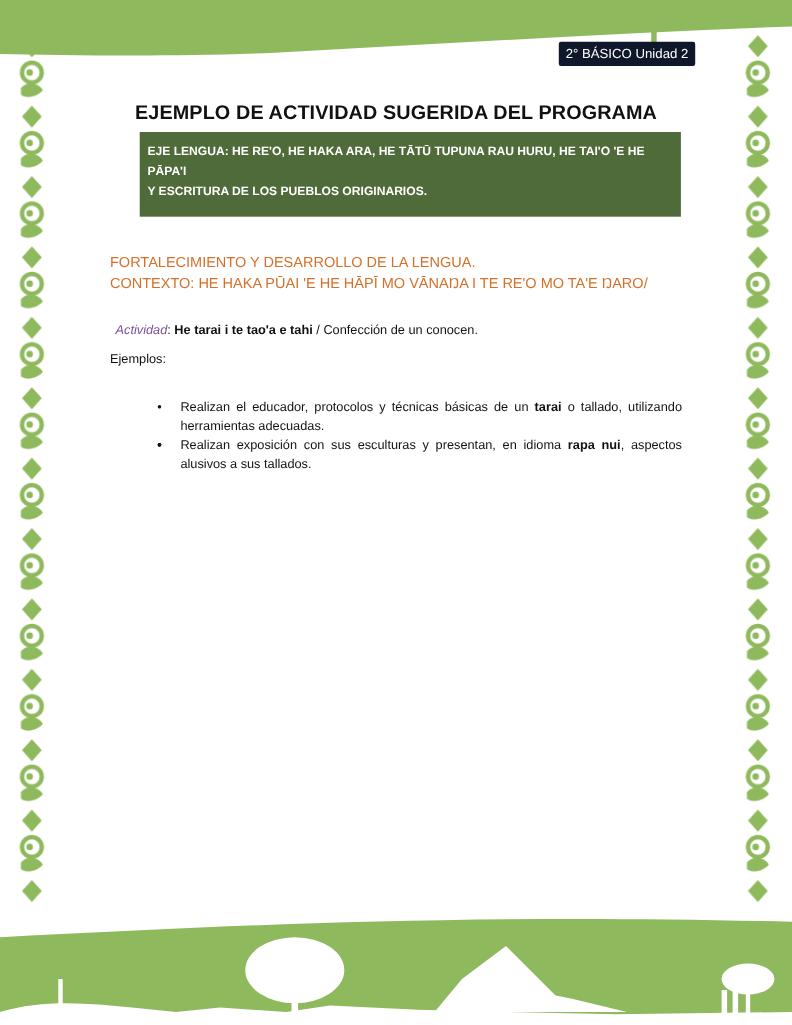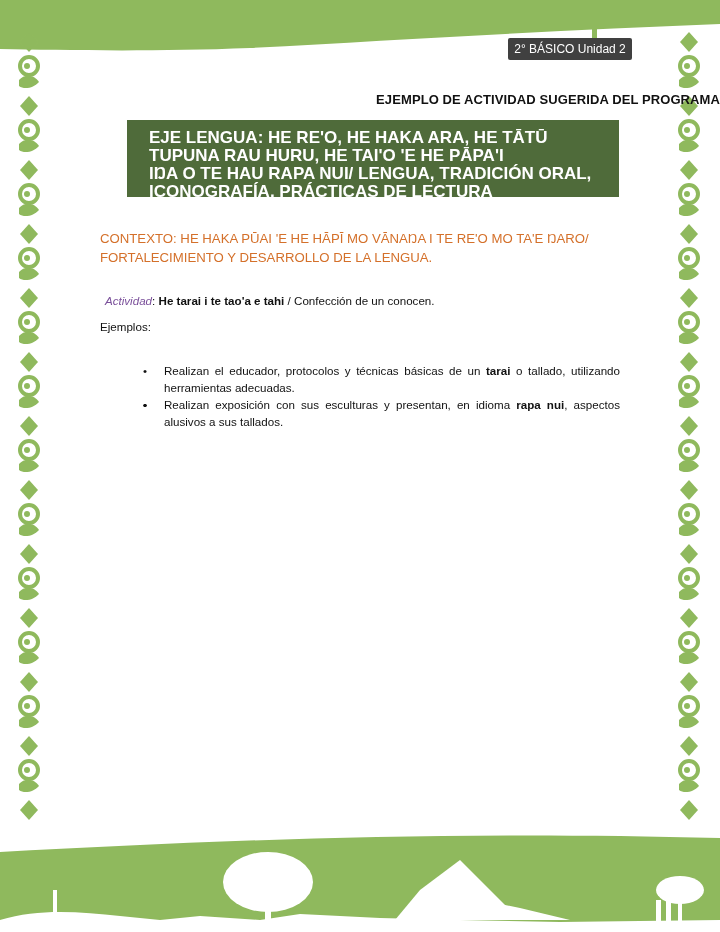--- a/index.html
+++ b/index.html
@@ -9,32 +9,32 @@
       font-family: "Liberation Sans", "DejaVu Sans", sans-serif;
       color: #111;
     }
     .top-wave { position: absolute; left: 0; top: 0; width: 720px; height: 70px; }
     .bottom-wave { position: absolute; left: 0; top: 820px; width: 720px; height: 112px; }
     .border-col { position: absolute; top: 30px; width: 26px; height: 790px; }
     .border-left { left: 16px; }
     .border-right { left: 676px; }
     .unit-badge {
       position: absolute; left: 508px; top: 38px; width: 124px; height: 22px;
-      background: #404040; color: #fff; border-radius: 2px;
+      background: #0f172a; color: #fff; border-radius: 2px;
       font-size: 12px; line-height: 22px; text-align: center;
     }
     .badge-stem { position: absolute; left: 592px; top: 28px; width: 5px; height: 12px; background: #8fb95d; }
     .page-title {
-      position: absolute; left: 0; width: 720px; top: 92px; text-align: right;
-      font-weight: bold; font-size: 13px; letter-spacing: 0.1px;
+      position: absolute; left: 0; width: 720px; top: 92px; text-align: center;
+      font-weight: bold; font-size: 18px; letter-spacing: 0.1px;
     }
     .eje-box {
       position: absolute; left: 127px; top: 120px; width: 492px; height: 77px;
       background: #4f6b3a; color: #fff; box-sizing: border-box;
-      padding: 9px 10px 0 22px; font-weight: bold; font-size: 17px; line-height: 18px;
+      padding: 9px 10px 0 7px; font-weight: bold; font-size: 11px; line-height: 18px;
     }
     .contexto {
       position: absolute; left: 100px; top: 229px; width: 520px;
       color: #d4702a; font-size: 13.2px; line-height: 19px;
     }
     .actividad { position: absolute; left: 105px; top: 294px; font-size: 11.6px; }
     .actividad .label { color: #7a4f9a; font-style: italic; }
     .ejemplos { position: absolute; left: 100px; top: 320px; font-size: 11.6px; }
     .list { position: absolute; left: 140px; top: 362px; width: 480px; font-size: 11.6px; line-height: 17px; margin: 0; padding: 0; list-style: none; }
     .list li { position: relative; padding-left: 24px; text-align: justify; }
@@ -61,27 +61,26 @@
   <rect x="0" y="0" width="26" height="790" fill="url(#orn)"></rect>
 </svg>
 <svg class="border-col border-right" viewBox="0 0 26 790" preserveAspectRatio="none">
   <rect x="0" y="0" width="26" height="790" fill="url(#orn)"></rect>
 </svg>
 
 <div class="page-title">EJEMPLO DE ACTIVIDAD SUGERIDA DEL PROGRAMA</div>
 
 <div class="eje-box">
   <div>EJE LENGUA: HE RE'O, HE HAKA ARA, HE TĀTŪ TUPUNA RAU HURU, HE TAI'O 'E HE PĀPA'I</div>
-  <div>IŊA O TE HAU RAPA NUI/ LENGUA, TRADICIÓN ORAL, ICONOGRAFÍA, PRÁCTICAS DE LECTURA</div>
   <div>Y ESCRITURA DE LOS PUEBLOS ORIGINARIOS.</div>
 </div>
 
 <div class="contexto">
+  <div>FORTALECIMIENTO Y DESARROLLO DE LA LENGUA.</div>
   <div>CONTEXTO: HE HAKA PŪAI 'E HE HĀPĪ MO VĀNAŊA I TE RE'O MO TA'E ŊARO/</div>
-  <div>FORTALECIMIENTO Y DESARROLLO DE LA LENGUA.</div>
 </div>
 
 <div class="actividad">
   <span class="label">Actividad</span><span>:</span>
   <b>He tarai i te tao'a e tahi</b><span> / Confección de un conocen.</span>
 </div>
 
 <div class="ejemplos">Ejemplos:</div>
 
 <ul class="list">

